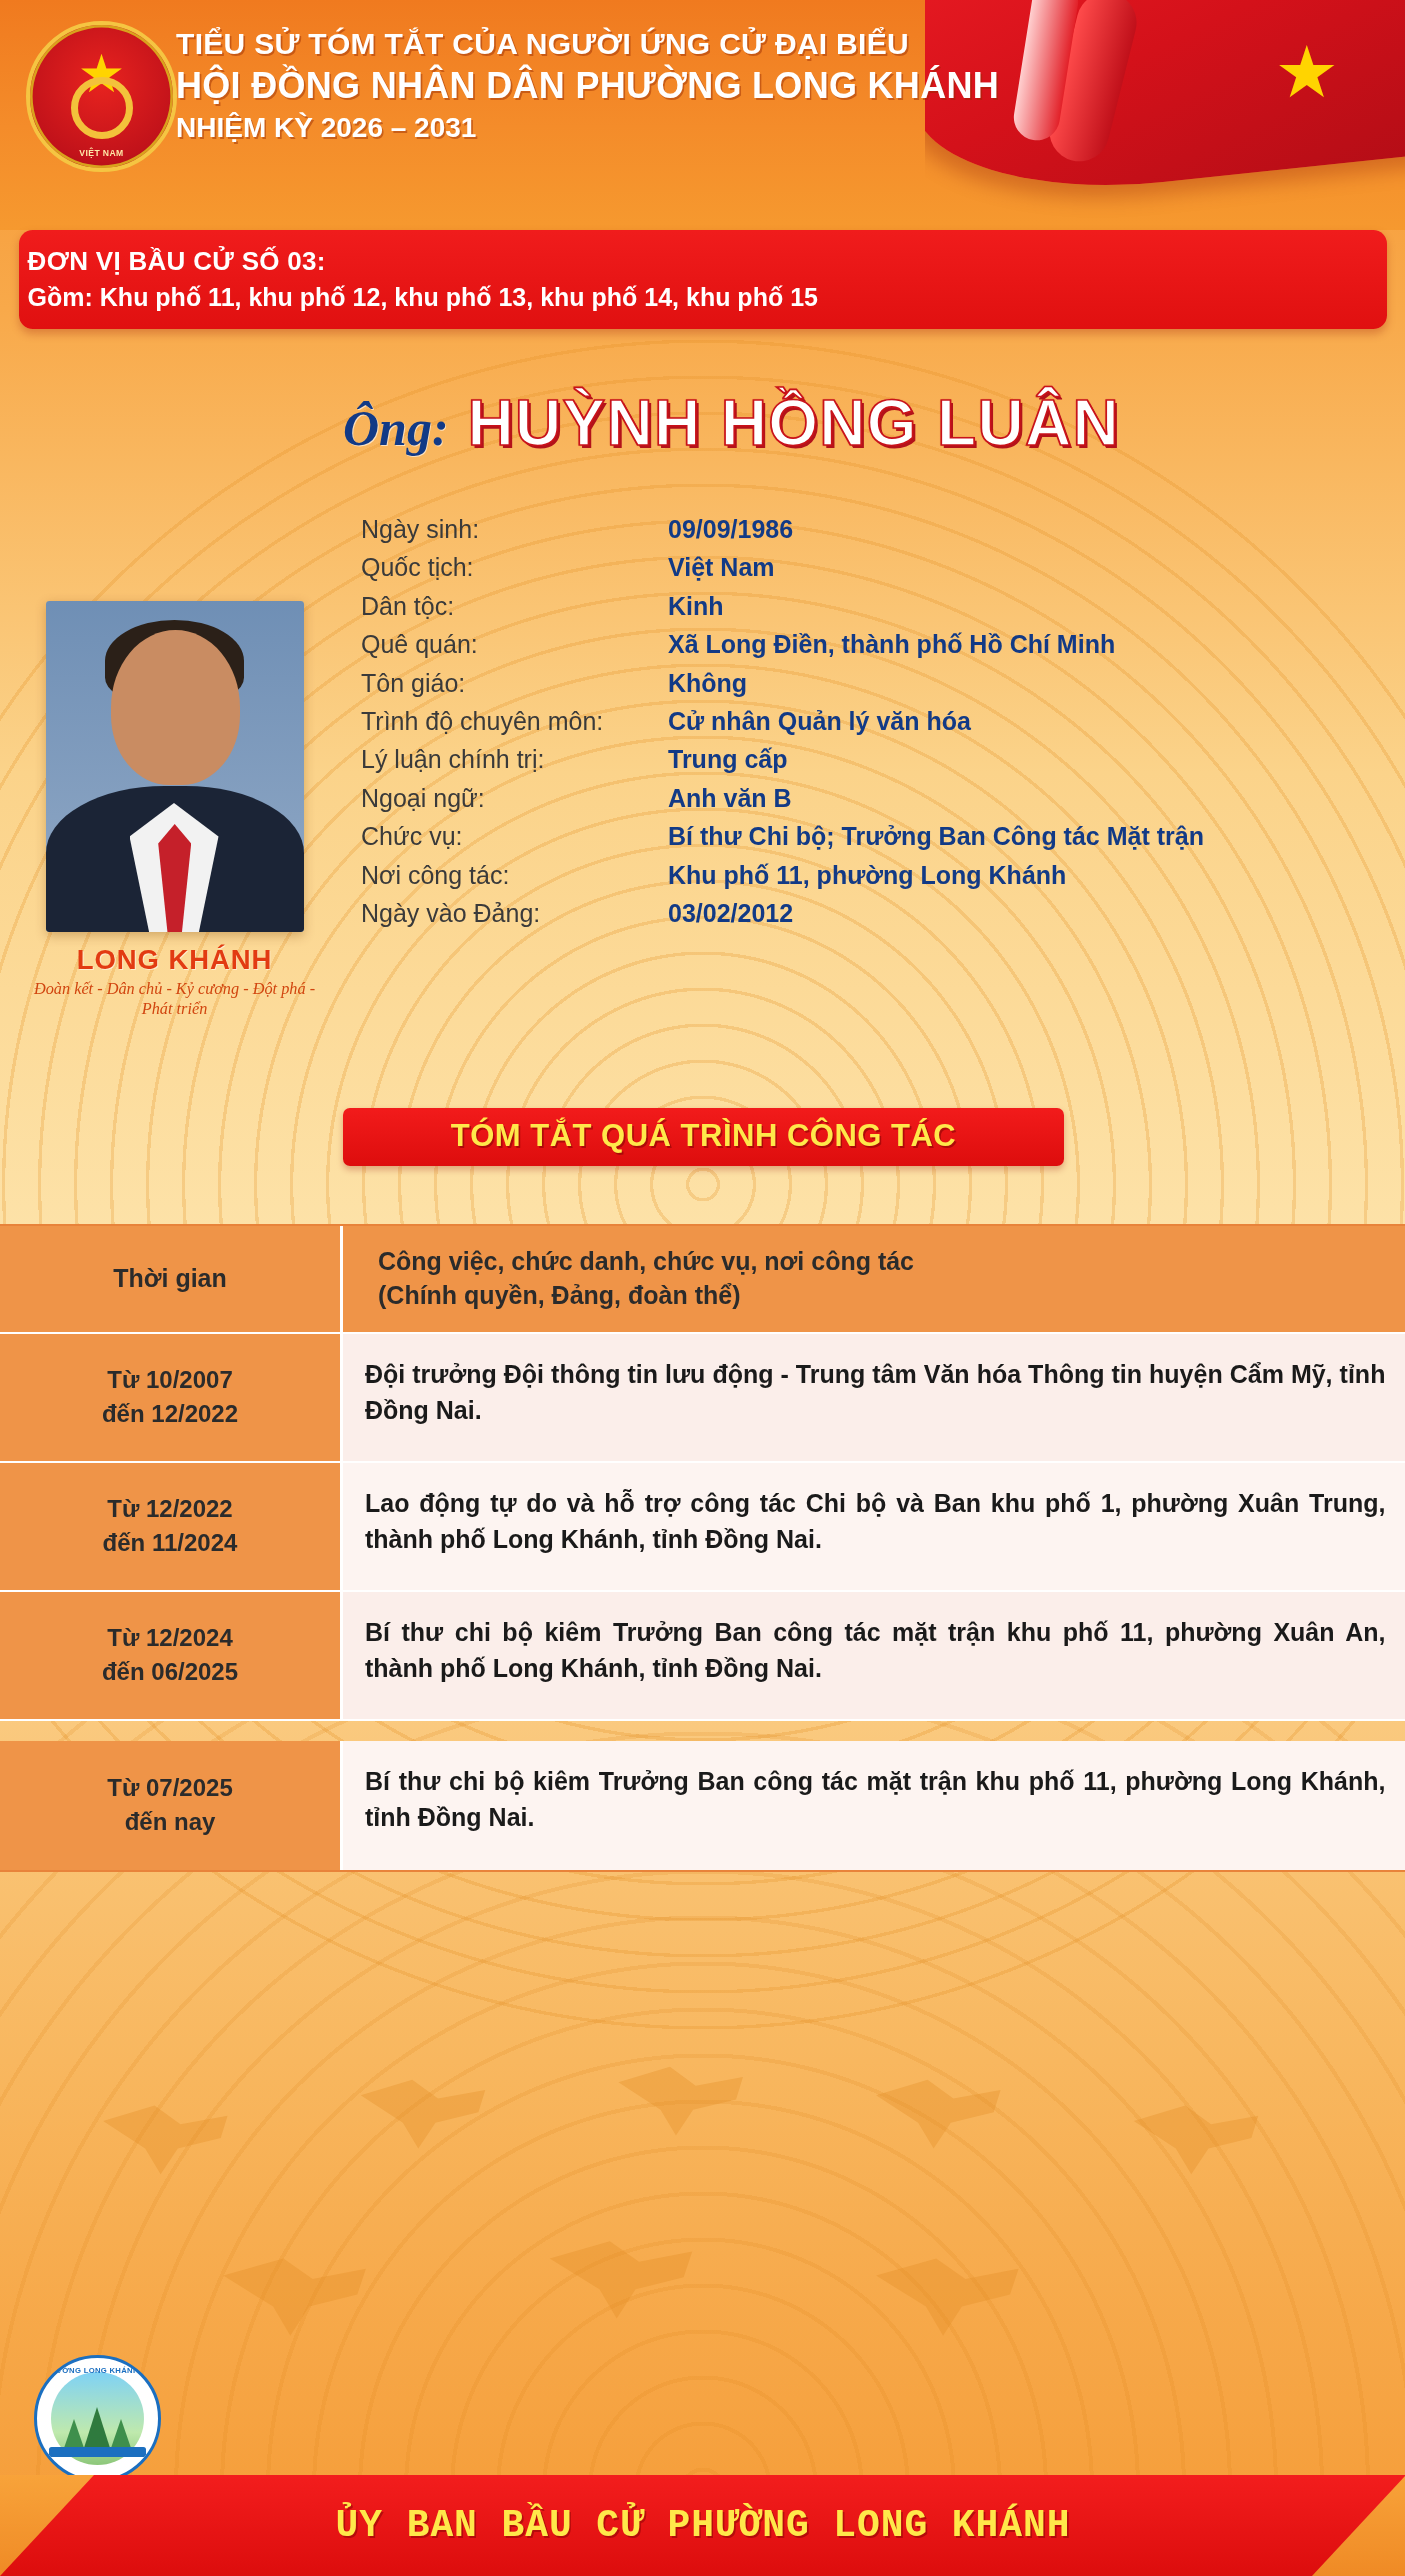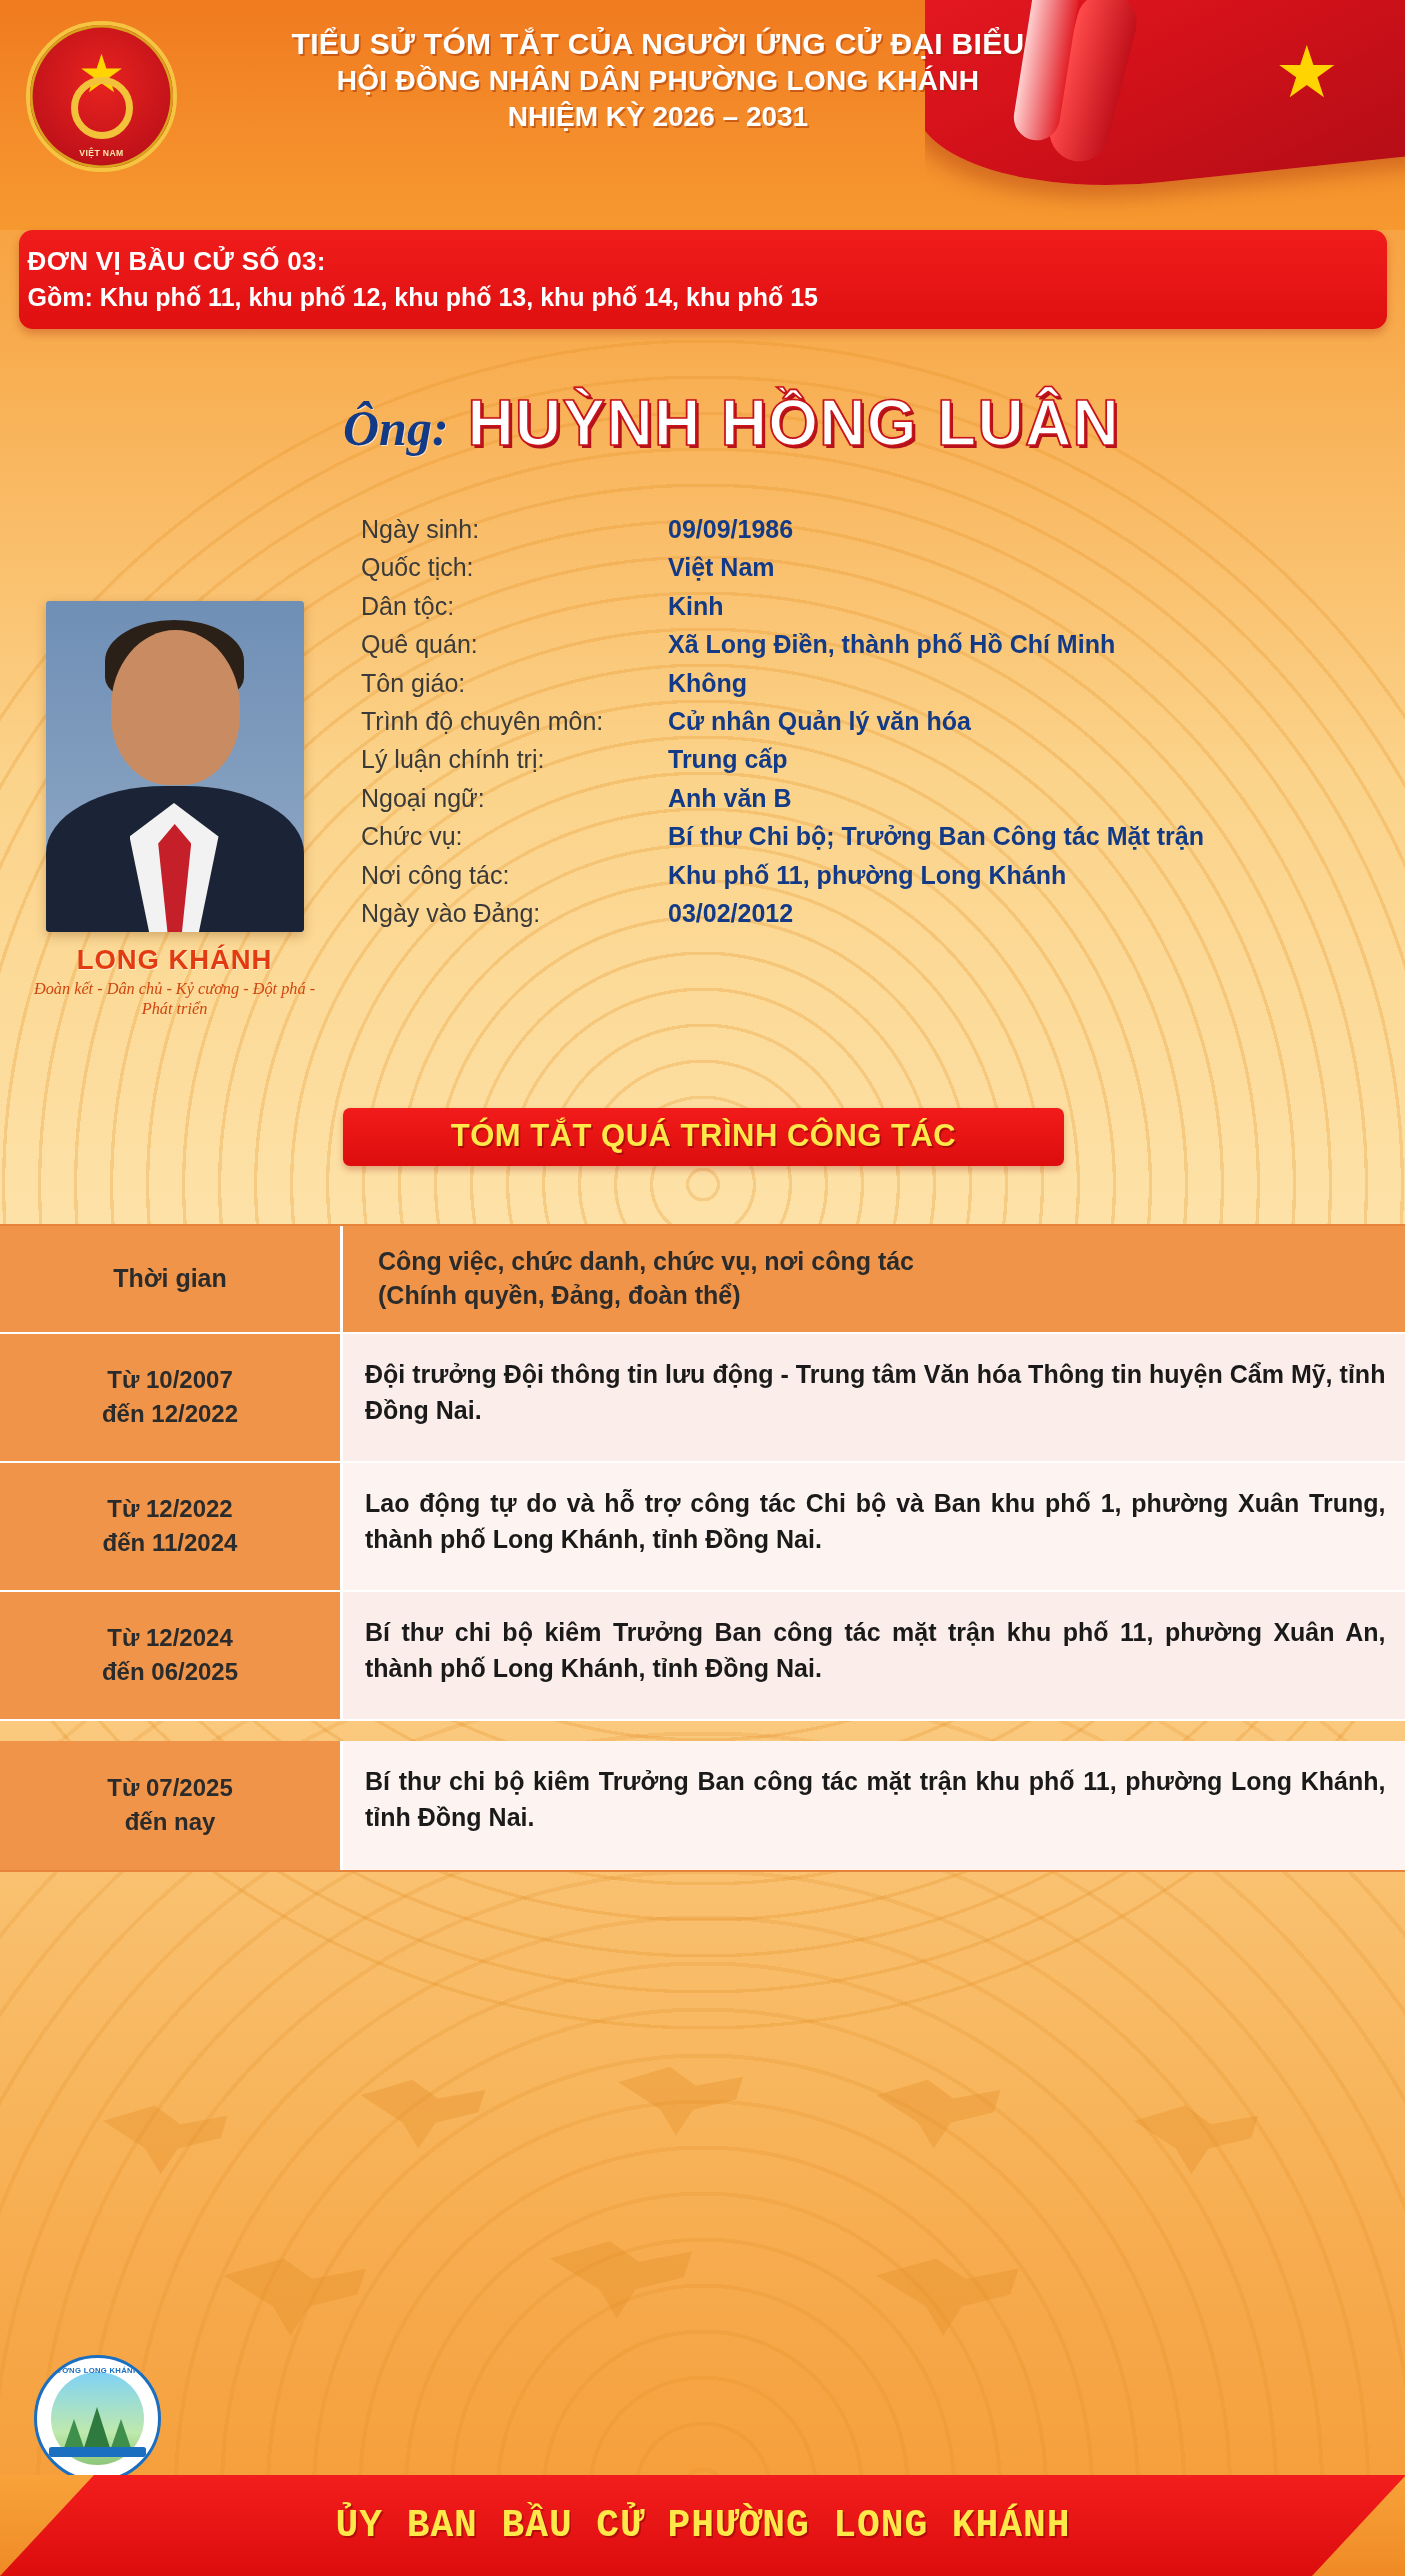--- a/index.html
+++ b/index.html
@@ -130,30 +130,29 @@
   }
   .emblem .ribbon {
     position: absolute; left: 50%; bottom: 13.7px;
     transform: translateX(-50%);
     font-size: 8.6px; letter-spacing: 0.4px;
     color: #ffe9a8; font-weight: bold;
   }
 
   .header-text {
     position: absolute;
-    left: 203px; top: 24px;
+    left: 176px; top: 24px;
     width: 910px;
-    text-align: center;
     color: #fff;
     font-weight: bold;
     line-height: 1.30;
     text-shadow: 1.7px 1.7px 0 rgba(150,40,0,.45);
   }
   .header-text .l1 { font-size: 30px; letter-spacing: 0.3px; }
-  .header-text .l2 { font-size: 28px; letter-spacing: 0.3px; }
+  .header-text .l2 { font-size: 36px; letter-spacing: 0.3px; }
   .header-text .l3 { font-size: 28px; }
 
   
   .unit-box {
     position: absolute;
     left: 19px; top: 230px;
     width: 1368px;
     padding: 15.5px 8.6px 17px;
     background: linear-gradient(180deg,#f01c1c 0%, #e01010 100%);
     border-radius: 13.7px;

